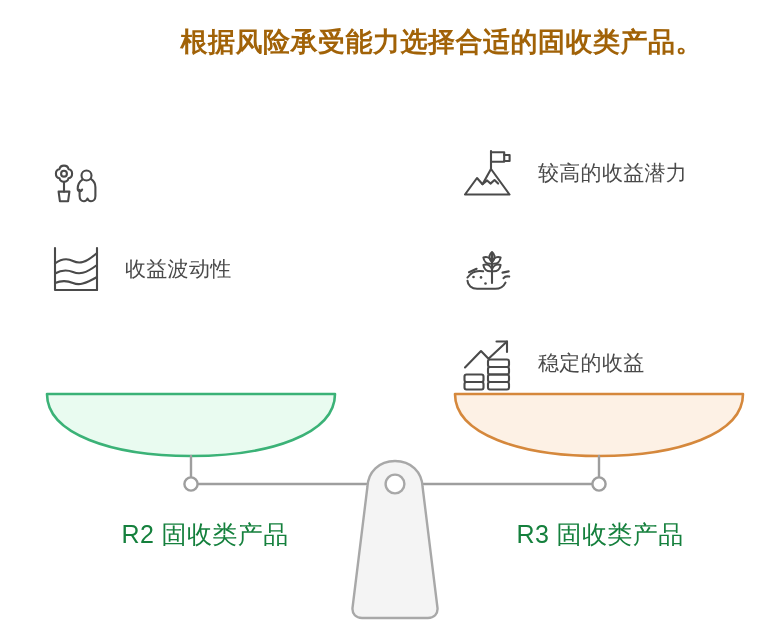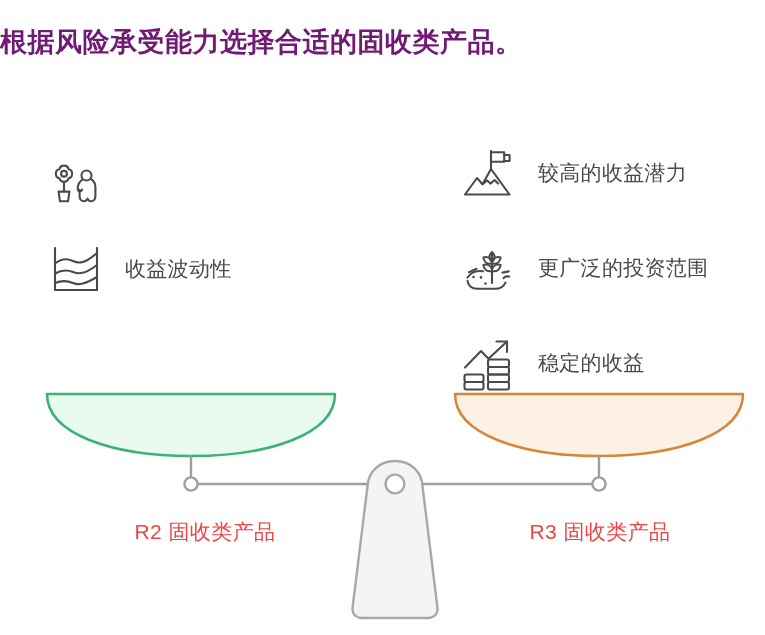--- a/index.html
+++ b/index.html
@@ -18,24 +18,24 @@
     height: 635px;
     background: #ffffff;
   }
 
   
   .title {
     position: absolute;
     top: 26px;
     left: 0;
     width: 703px;
-    text-align: left;
+    text-align: right;
     font-size: 27px;
     font-weight: bold;
-    color: #701a75;
+    color: #a16207;
     letter-spacing: 0.5px;
     line-height: 1.2;
     white-space: nowrap;
   }
 
   
   .col {
     position: absolute;
     display: flex;
     flex-direction: column;
@@ -76,22 +76,22 @@
     top: 378px;
     width: 765px;
     height: 257px;
   }
   .scale svg { display: block; }
 
   
   .pan-caption {
     position: absolute;
     top: 518px;
-    font-size: 21px;
-    color: #ef4444;
+    font-size: 25px;
+    color: #15803d;
     letter-spacing: 0.4px;
     text-align: center;
     white-space: nowrap;
   }
   .pan-caption-left  { left: 40px;  width: 330px; }
   .pan-caption-right { left: 435px; width: 330px; }
 </style>
 </head>
 <body>
 
@@ -165,21 +165,20 @@
           <path d="M10 33.2l7.6-3.4"></path>
           <path d="M8.5 38.5c3.4-5.2 9.6-7.4 15.6-6.2"></path>
           <path d="M43.5 33.6l6.2-1.2"></path>
           <path d="M50.2 37.6c-2.6-.6-4.4 0-5.6 1.6"></path>
           <path d="M8.5 41.8c.2 4.6 4.2 8 9.6 8h18c4.8 0 8.6-2.4 10.4-6.2"></path>
           <circle cx="14.5" cy="38" r="1.3" fill="#4a4a4a" stroke="none"></circle>
           <circle cx="22" cy="38.4" r="1.3" fill="#4a4a4a" stroke="none"></circle>
           <circle cx="26.5" cy="44.5" r="1.3" fill="#4a4a4a" stroke="none"></circle>
         </svg>
       </span>
-      <span class="feature-label">更广泛的投资范围</span>
     </div>
 
     <div class="feature">
       <span class="feature-icon">
         <svg width="60" height="60" viewBox="0 0 60 60" fill="none" stroke="#4a4a4a" stroke-width="2.1" stroke-linecap="round" stroke-linejoin="round">
           <path d="M6 33.5L22 17l7.5 7.8L48 7.5"></path>
           <path d="M37.5 7.5H48v10.5"></path>
           <rect x="5.5" y="40.5" width="19" height="7.5" rx="2"></rect>
           <rect x="5.5" y="48" width="19" height="7.5" rx="2"></rect>
           <rect x="29" y="25.5" width="21" height="7.5" rx="2"></rect>

